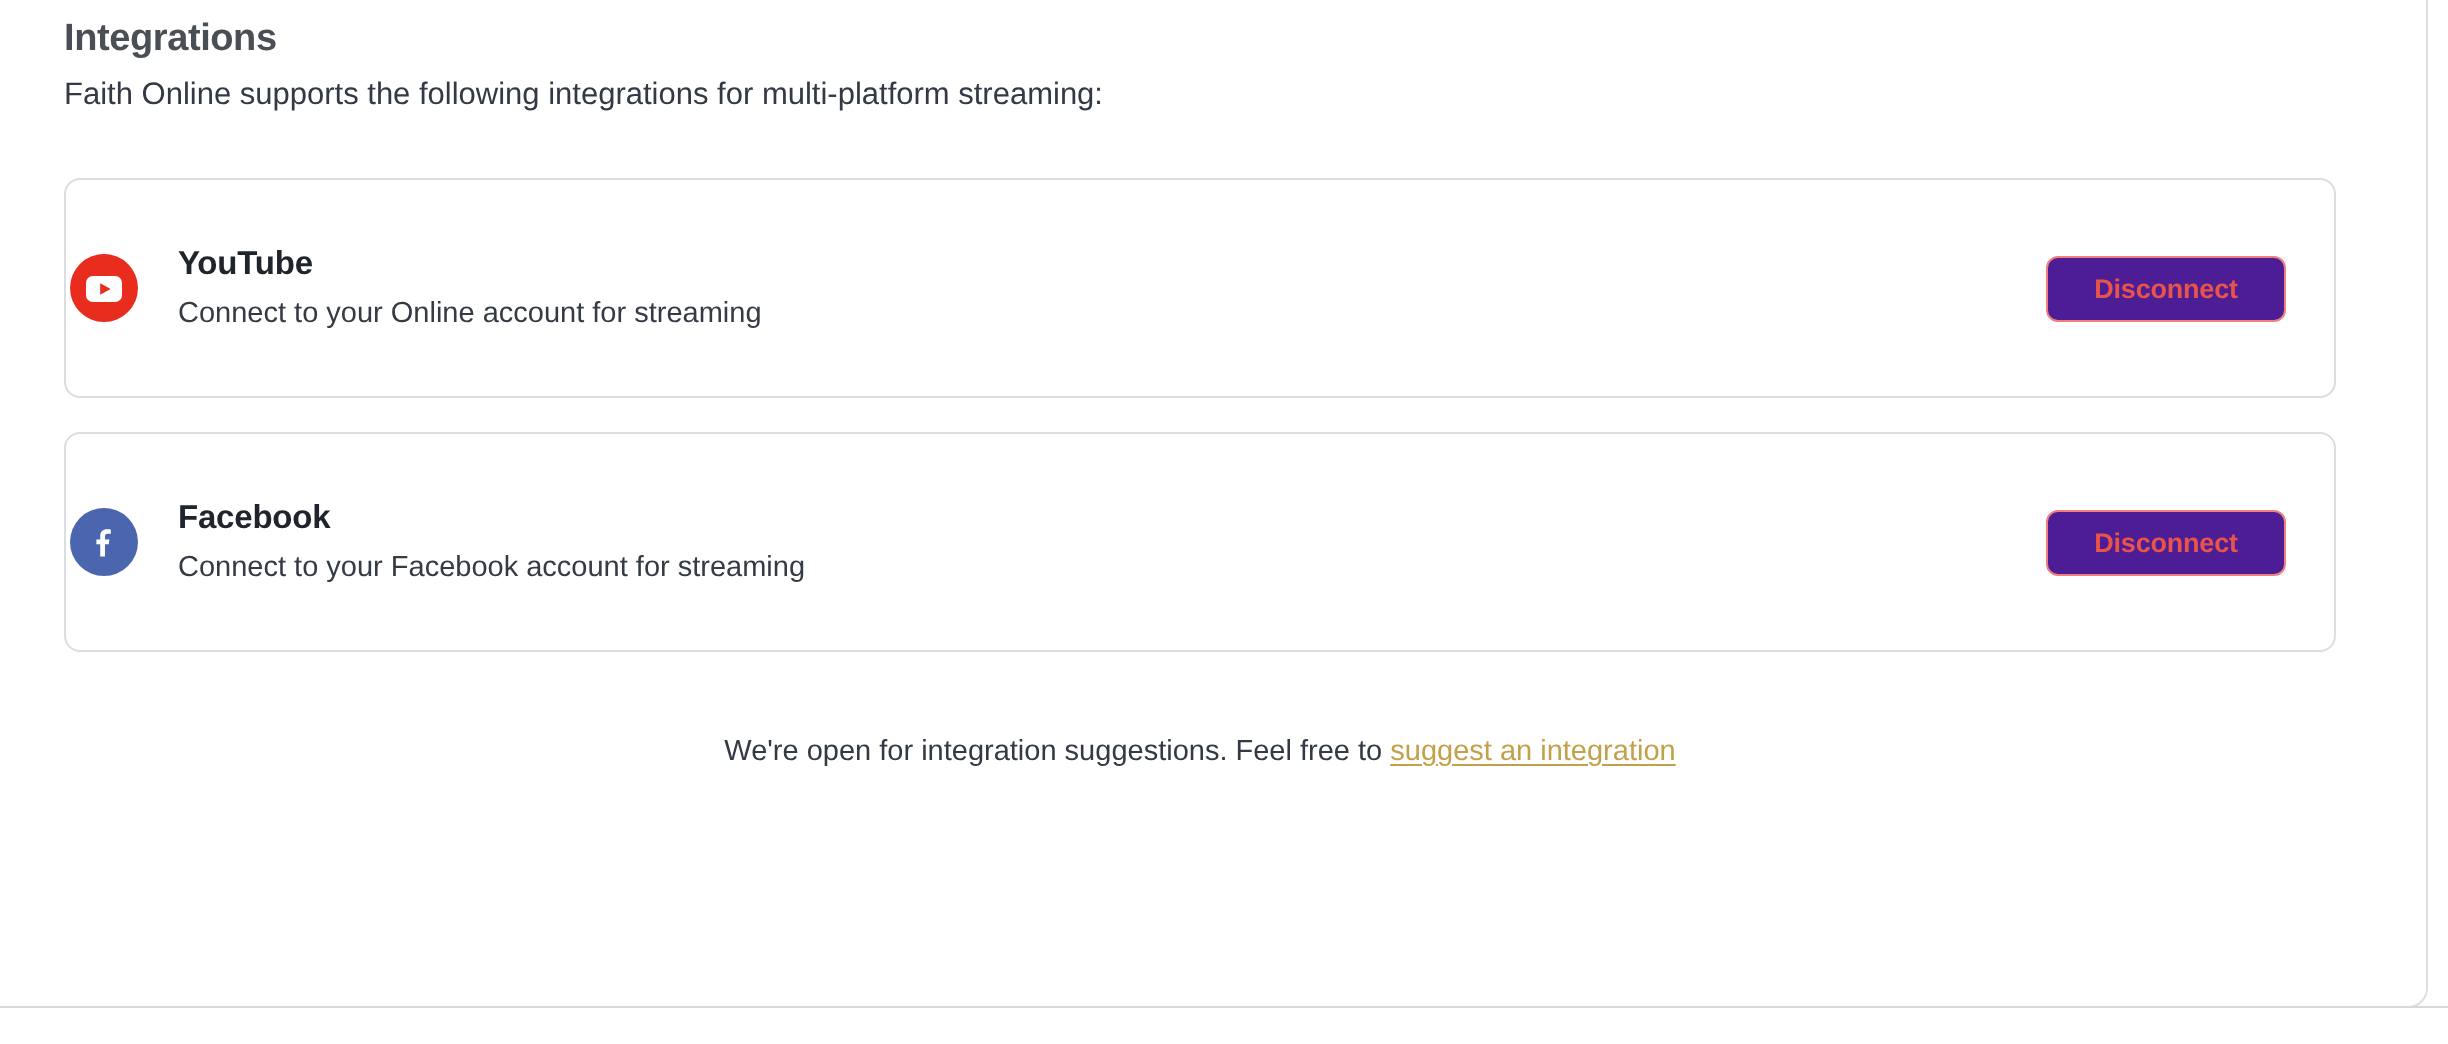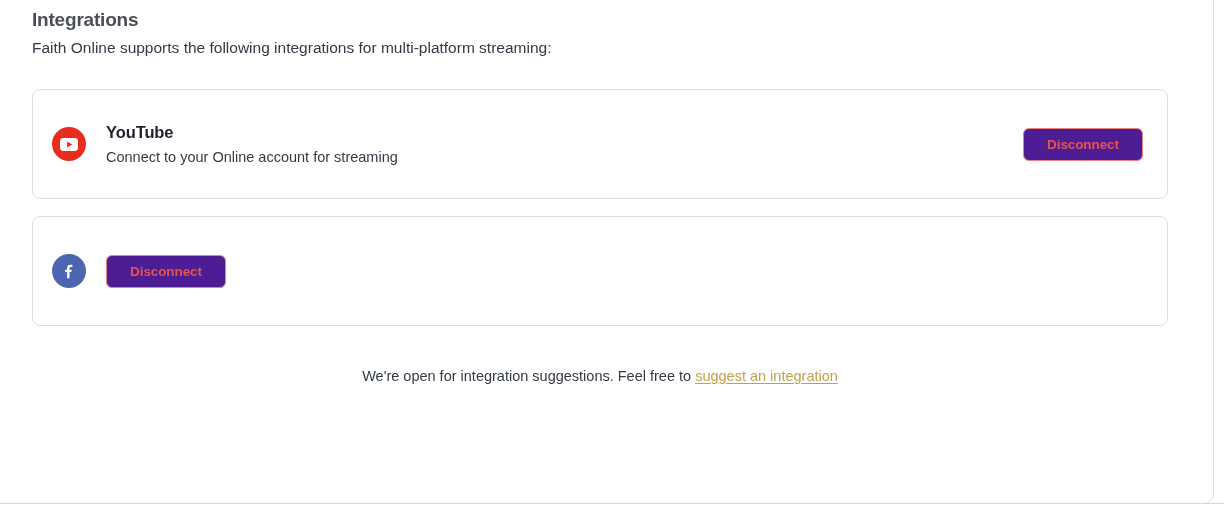--- a/index.html
+++ b/index.html
@@ -52,21 +52,21 @@
 
   .integration-card {
     position: relative;
     width: 1136px;
     height: 110px;
     background: #ffffff;
     border: 1px solid #dadde1;
     border-radius: 8px;
     display: flex;
     align-items: center;
-    padding: 0 24px 0 19px;
+    padding: 0 24px 0 2px;
   }
 
   .integration-card + .integration-card { margin-top: 17px; }
 
   .brand-icon {
     width: 34px;
     height: 34px;
     border-radius: 50%;
     flex: 0 0 34px;
     display: flex;
@@ -167,20 +167,24 @@
         </div>
         <button class="disconnect-button">Disconnect</button>
       </div>
 
       <div class="integration-card">
         <span class="brand-icon facebook">
           <svg width="20" height="20" viewBox="0 0 20 20" aria-hidden="true">
             <path d="M12.05 5.9h1.35V3.75c-0.23-0.03-1.04-0.1-1.98-0.1-1.96 0-3.3 1.18-3.3 3.35v1.72H6.2v2.4h1.92v6.13h2.36v-6.13h1.93l0.29-2.4h-2.22V7.24c0-0.7 0.2-1.34 1.57-1.34z" fill="#ffffff"></path>
           </svg>
         </span>
+        <div class="card-text">
+          <div class="card-title">Facebook</div>
+          <div class="card-desc">Connect to your Facebook account for streaming</div>
+        </div>
         <button class="disconnect-button">Disconnect</button>
       </div>
 
     </div>
 
     <div class="footer-note">
       <span>We're open for integration suggestions. Feel free to</span>
       <a class="footer-link">suggest an integration</a>
     </div>
 

